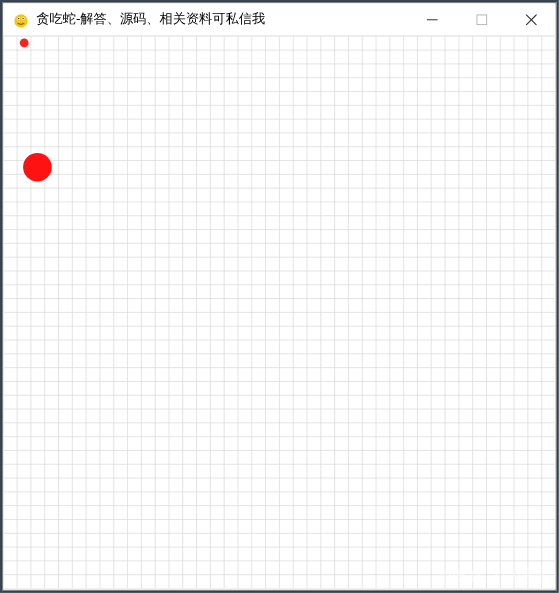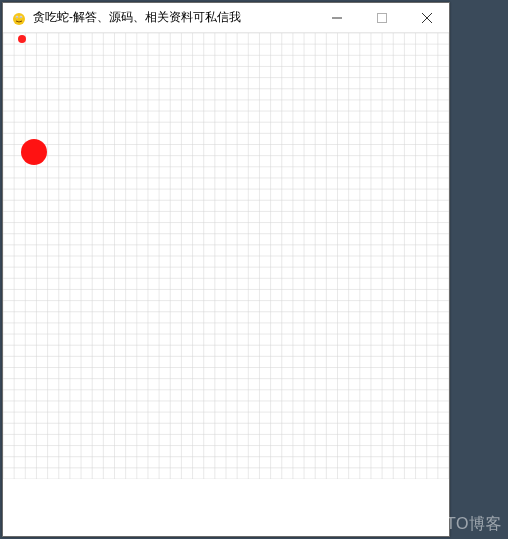--- a/index.html
+++ b/index.html
@@ -9,21 +9,21 @@
       font-family: "Microsoft YaHei", "SimSun", sans-serif;
       font-size: 12px;
       background: #3a4a5a;
       position: relative;
       overflow: hidden;
     }
     .window {
       position: absolute;
       left: 2px;
       top: 2px;
-      width: 448px;
+      width: 504px;
       height: 535px;
       background: #ffffff;
       border: 1px solid #6a6a6a;
       box-shadow: 0 0 2px rgba(0,0,0,0.4);
       display: flex;
       flex-direction: column;
     }
     .titlebar {
       height: 30px;
       background: #ffffff;

